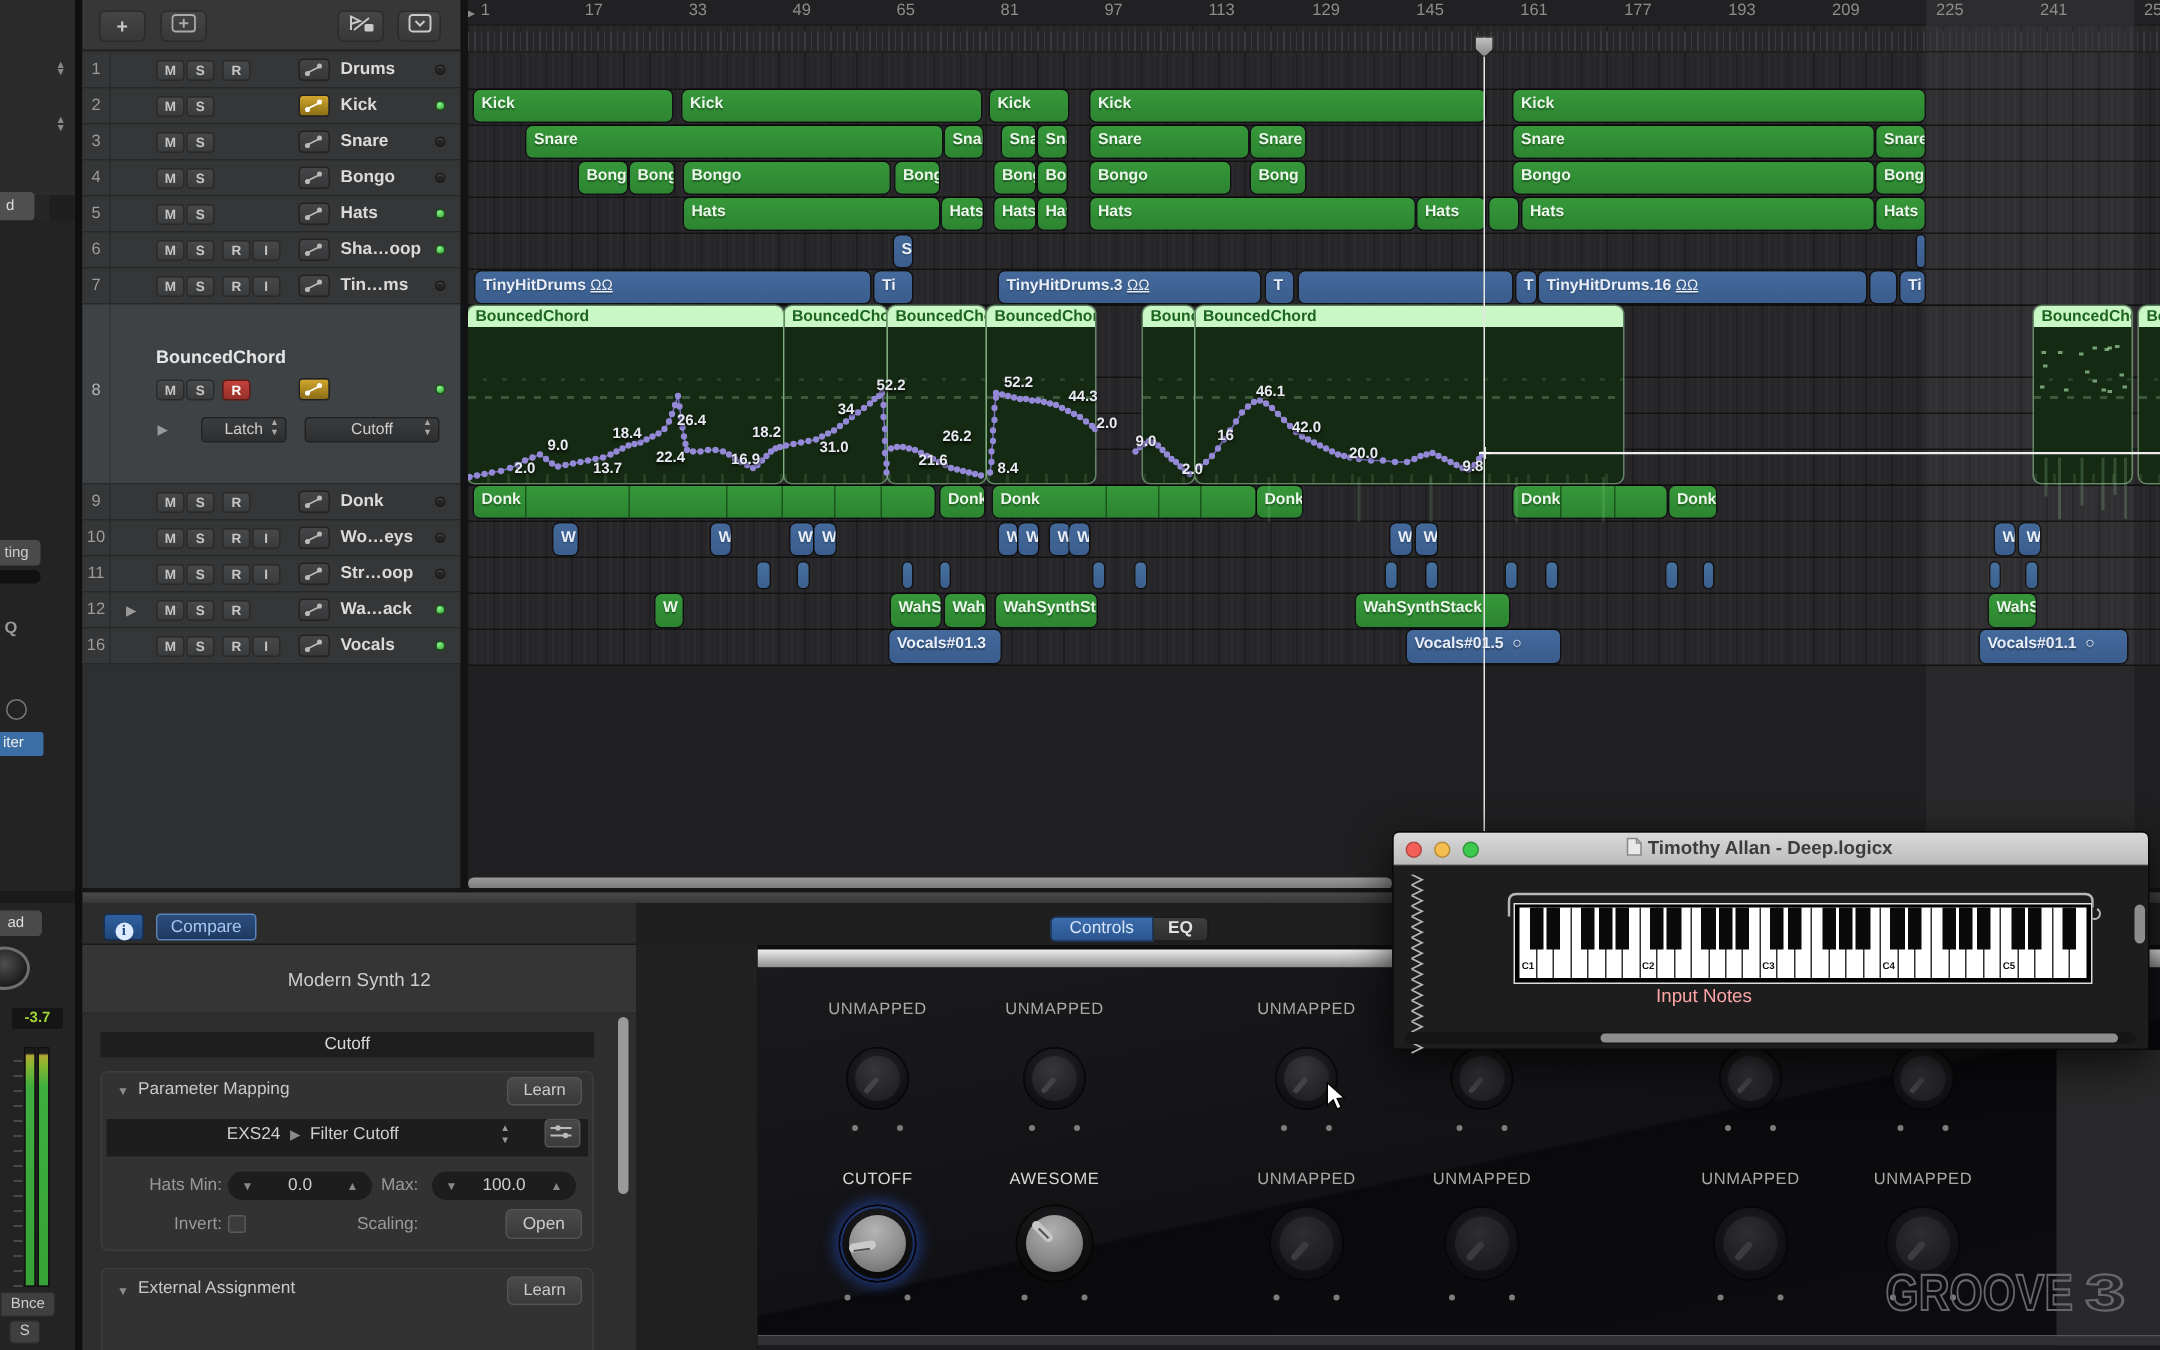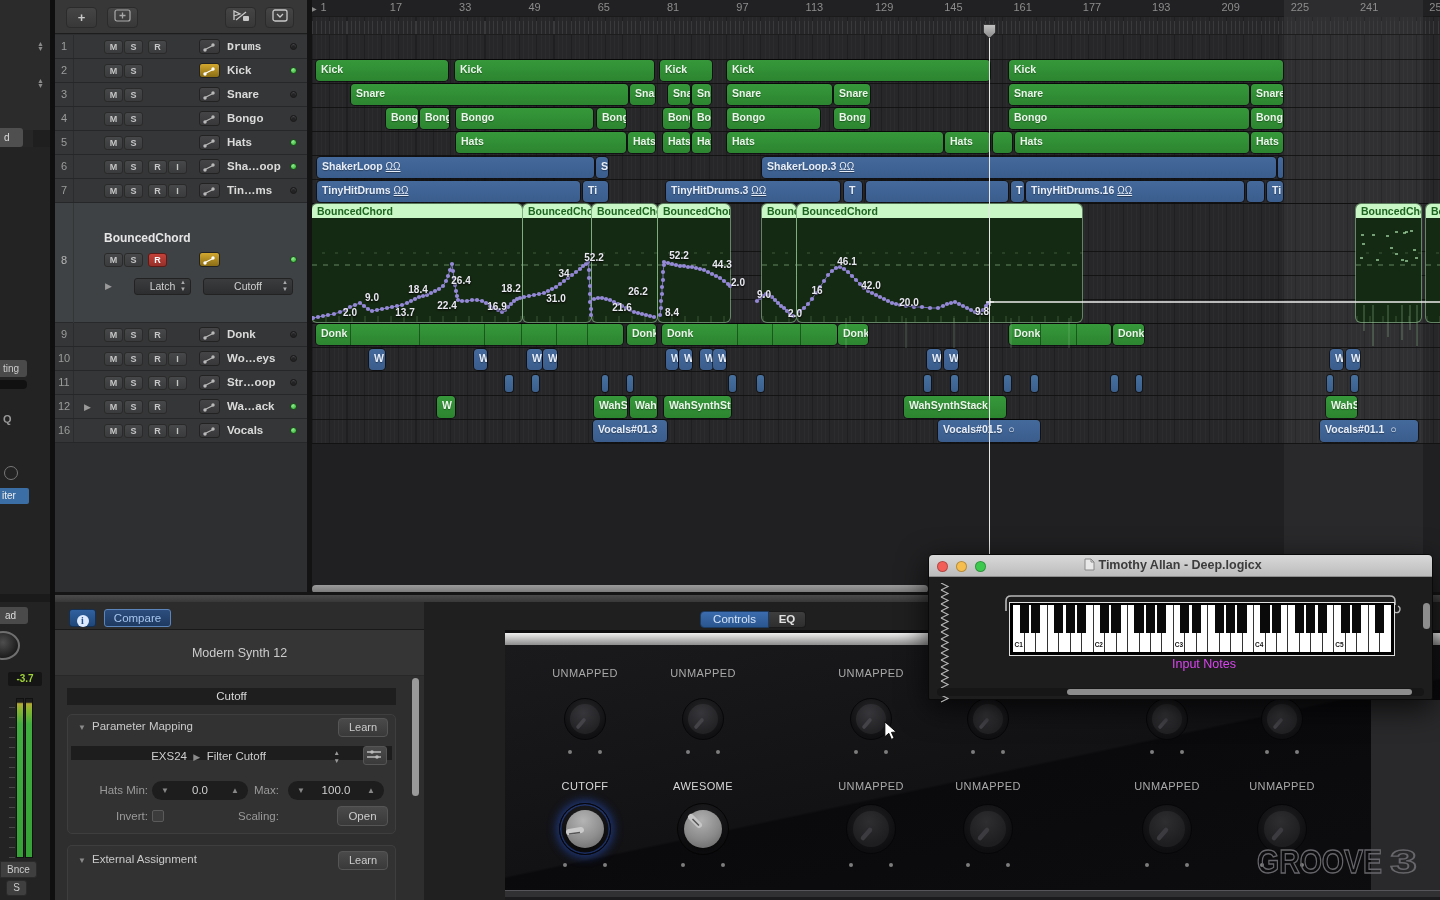--- a/index.html
+++ b/index.html
@@ -70,21 +70,21 @@
 <div style="position:absolute;left:55px;top:35px;width:252px;height:24px;background:#353637;border-bottom:1px solid #262728;"></div>
 <div style="position:absolute;left:55px;top:35px;width:19px;height:23px;color:#9c9c9c;font-size:11px;text-align:center;line-height:23px;border-right:1px solid #2a2c2e;">1</div>
 <div class="btn" style="left:104px;top:40px;">M</div>
 <div class="btn" style="left:124px;top:40px;">S</div>
 <div class="btn" style="left:148px;top:40px;">R</div>
 <div style="position:absolute;left:199px;top:39px;width:21px;height:15px;background:linear-gradient(#454547,#38383a);border:1px solid #222;border-radius:3px;"><svg width="19" height="13" viewBox="0 0 19 13">
         <path d="M4 9 L14 4" stroke="#b9b9b9" stroke-width="1.2"></path>
         <circle cx="5" cy="9" r="1.7" fill="#b9b9b9"></circle>
         <circle cx="13" cy="4" r="1.7" fill="#b9b9b9"></circle>
       </svg></div>
-<div style="position:absolute;left:227px;top:40px;width:58px;height:14px;color:#dadada;font-size:11.5px;font-weight:bold;white-space:nowrap;font-family:Liberation Mono, monospace;">Drums</div>
+<div style="position:absolute;left:227px;top:40px;width:58px;height:14px;color:#dadada;font-size:11.5px;font-weight:bold;white-space:nowrap;">Drums</div>
 <div class="led ledo" style="left:290px;top:43px;"></div>
 <div style="position:absolute;left:55px;top:59px;width:252px;height:24px;background:#353637;border-bottom:1px solid #262728;"></div>
 <div style="position:absolute;left:55px;top:59px;width:19px;height:23px;color:#9c9c9c;font-size:11px;text-align:center;line-height:23px;border-right:1px solid #2a2c2e;">2</div>
 <div class="btn" style="left:104px;top:64px;">M</div>
 <div class="btn" style="left:124px;top:64px;">S</div>
 <div style="position:absolute;left:199px;top:63px;width:21px;height:15px;background:linear-gradient(#d2a72e,#8a6d15);border:1px solid #222;border-radius:3px;"><svg width="19" height="13" viewBox="0 0 19 13">
         <path d="M4 9 L14 4" stroke="#fff" stroke-width="1.2"></path>
         <circle cx="5" cy="9" r="1.7" fill="#fff"></circle>
         <circle cx="13" cy="4" r="1.7" fill="#fff"></circle>
       </svg></div>
@@ -297,23 +297,21 @@
 <div class="greg" style="left:939px;top:108px;width:32px;height:21px;">Bong</div>
 <div class="greg" style="left:144px;top:132px;width:170px;height:21px;">Hats</div>
 <div class="greg" style="left:316px;top:132px;width:27px;height:21px;">Hats</div>
 <div class="greg" style="left:351px;top:132px;width:27px;height:21px;">Hats</div>
 <div class="greg" style="left:380px;top:132px;width:19px;height:21px;">Hat</div>
 <div class="greg" style="left:415px;top:132px;width:216px;height:21px;">Hats</div>
 <div class="greg" style="left:633px;top:132px;width:45px;height:21px;">Hats</div>
 <div class="greg" style="left:681px;top:132px;width:19px;height:21px;"></div>
 <div class="greg" style="left:703px;top:132px;width:234px;height:21px;">Hats</div>
 <div class="greg" style="left:939px;top:132px;width:32px;height:21px;">Hats</div>
-<div class="breg" style="left:5px;top:157px;width:277px;height:21px;">ShakerLoop&nbsp;<span style="font-weight:normal;font-size:10px;text-decoration:underline;">ΩΩ</span></div>
 <div class="breg" style="left:284px;top:157px;width:12px;height:21px;">S</div>
-<div class="breg" style="left:450px;top:157px;width:514px;height:21px;">ShakerLoop.3&nbsp;<span style="font-weight:normal;font-size:10px;text-decoration:underline;">ΩΩ</span></div>
 <div class="breg" style="left:966px;top:157px;width:5px;height:21px;"></div>
 <div class="breg" style="left:5px;top:181px;width:263px;height:21px;">TinyHitDrums&nbsp;<span style="font-weight:normal;font-size:10px;text-decoration:underline;">ΩΩ</span></div>
 <div class="breg" style="left:271px;top:181px;width:25px;height:21px;">Ti</div>
 <div class="breg" style="left:354px;top:181px;width:174px;height:21px;">TinyHitDrums.3&nbsp;<span style="font-weight:normal;font-size:10px;text-decoration:underline;">ΩΩ</span></div>
 <div class="breg" style="left:532px;top:181px;width:18px;height:21px;">T</div>
 <div class="breg" style="left:554px;top:181px;width:142px;height:21px;"></div>
 <div class="breg" style="left:699px;top:181px;width:13px;height:21px;">T</div>
 <div class="breg" style="left:714px;top:181px;width:218px;height:21px;">TinyHitDrums.16&nbsp;<span style="font-weight:normal;font-size:10px;text-decoration:underline;">ΩΩ</span></div>
 <div class="breg" style="left:935px;top:181px;width:17px;height:21px;"></div>
 <div class="breg" style="left:955px;top:181px;width:16px;height:21px;">Ti</div>
@@ -666,21 +664,21 @@
 <div style="position:absolute;left:0px;top:0px;width:369px;height:28px;background:#2c2c2c;border-bottom:1px solid #191919;"></div>
 <div style="position:absolute;left:14px;top:7px;width:27px;height:18px;background:linear-gradient(#30619f,#1f477a);border:1px solid #142f52;border-radius:3px;color:#fff;text-align:center;"><span style="display:inline-block;width:12px;height:12px;margin-top:2px;background:#ddeaff;border-radius:50%;color:#235089;font-size:10px;font-weight:bold;line-height:12px;font-family:'Liberation Serif',serif;">i</span></div>
 <div style="position:absolute;left:49px;top:7px;width:67px;height:18px;background:linear-gradient(#2c4d7d,#1f3a61);border:1px solid #5b84bb;border-radius:3px;color:#a7c6ef;font-size:11.5px;text-align:center;line-height:16px;">Compare</div>
 <div style="position:absolute;left:0px;top:28px;width:369px;height:46px;background:#353535;border-bottom:1px solid #282828;"></div>
 <div style="position:absolute;left:0px;top:44px;width:369px;height:16px;color:#cccccc;font-size:12.5px;text-align:center;">Modern Synth 12</div>
 <div style="position:absolute;left:12px;top:86px;width:329px;height:17px;background:#1e1e1e;color:#d8d8d8;font-size:11.5px;text-align:center;line-height:17px;">Cutoff</div>
 <div style="position:absolute;left:12px;top:112px;width:329px;height:120px;background:#323232;border:1px solid #3e3e3e;border-radius:5px;">
 <div style="position:absolute;left:10px;top:8px;width:12px;height:12px;color:#8a8a8a;font-size:8px;">▼</div>
 <div style="position:absolute;left:24px;top:5px;width:160px;height:15px;color:#c9c9c9;font-size:11.5px;">Parameter Mapping</div>
 <div style="position:absolute;left:270px;top:3px;width:50px;height:19px;background:linear-gradient(#4a4a4a,#393939);border:1px solid #555;border-radius:4px;color:#ccc;font-size:11px;text-align:center;line-height:17px;">Learn</div>
-<div style="position:absolute;left:3px;top:31px;width:321px;height:14px;background:#1d1d1d;color:#cfcfcf;font-size:11.5px;text-align:center;line-height:21px;padding-right:46px;">EXS24 &nbsp;<span style="color:#8a8a8a;font-size:9px;">▶</span>&nbsp; Filter Cutoff<span style="position:absolute;right:52px;top:3px;font-size:6.5px;color:#999;line-height:8px;">▲<br>▼</span></div>
+<div style="position:absolute;left:3px;top:31px;width:321px;height:25px;background:#1d1d1d;color:#cfcfcf;font-size:11.5px;text-align:center;line-height:21px;padding-right:46px;">EXS24 &nbsp;<span style="color:#8a8a8a;font-size:9px;">▶</span>&nbsp; Filter Cutoff<span style="position:absolute;right:52px;top:3px;font-size:6.5px;color:#999;line-height:8px;">▲<br>▼</span></div>
 <div style="position:absolute;left:295px;top:31px;width:24px;height:19px;background:linear-gradient(#4a4a4a,#3a3a3a);border:1px solid #555;border-radius:3px;"><svg width="20" height="15" viewBox="0 0 20 15">
             <path d="M3 5 h14 M3 10 h14" stroke="#bbb" stroke-width="1.4"></path>
             <circle cx="8" cy="5" r="1.8" fill="#bbb"></circle>
             <circle cx="13" cy="10" r="1.8" fill="#bbb"></circle>
           </svg></div>
 <div style="position:absolute;left:10px;top:69px;width:70px;height:14px;color:#9a9a9a;font-size:11.5px;text-align:right;">Hats Min:</div>
 <div style="position:absolute;left:84px;top:66px;width:96px;height:19px;background:#1d1d1d;border-radius:10px;color:#cfcfcf;font-size:11.5px;text-align:center;line-height:19px;"><span style="position:absolute;left:9px;top:0;color:#888;font-size:8px;">▼</span>0.0<span style="position:absolute;right:9px;top:0;color:#888;font-size:8px;">▲</span></div>
 <div style="position:absolute;left:186px;top:69px;width:32px;height:14px;color:#9a9a9a;font-size:11.5px;">Max:</div>
 <div style="position:absolute;left:220px;top:66px;width:96px;height:19px;background:#1d1d1d;border-radius:10px;color:#cfcfcf;font-size:11.5px;text-align:center;line-height:19px;"><span style="position:absolute;left:9px;top:0;color:#888;font-size:8px;">▼</span>100.0<span style="position:absolute;right:9px;top:0;color:#888;font-size:8px;">▲</span></div>
 <div style="position:absolute;left:38px;top:95px;width:42px;height:14px;color:#9a9a9a;font-size:11.5px;text-align:right;">Invert:</div>
@@ -882,20 +880,20 @@
       <div style="position:absolute;left:377.2181818181818px;top:50px;width:9.2px;height:28px;background:#0a0a0a;"></div>
       <div style="position:absolute;left:388.6727272727273px;top:50px;width:9.2px;height:28px;background:#0a0a0a;"></div>
       <div style="position:absolute;left:411.58181818181816px;top:50px;width:9.2px;height:28px;background:#0a0a0a;"></div>
       <div style="position:absolute;left:423.0363636363636px;top:50px;width:9.2px;height:28px;background:#0a0a0a;"></div>
       <div style="position:absolute;left:445.94545454545454px;top:50px;width:9.2px;height:28px;background:#0a0a0a;"></div>
 <div style="position:absolute;left:85.5px;top:86px;width:16px;height:9px;color:#111;font-size:6.5px;font-weight:bold;">C1</div>
 <div style="position:absolute;left:165.6818181818182px;top:86px;width:16px;height:9px;color:#111;font-size:6.5px;font-weight:bold;">C2</div>
 <div style="position:absolute;left:245.86363636363637px;top:86px;width:16px;height:9px;color:#111;font-size:6.5px;font-weight:bold;">C3</div>
 <div style="position:absolute;left:326.04545454545456px;top:86px;width:16px;height:9px;color:#111;font-size:6.5px;font-weight:bold;">C4</div>
 <div style="position:absolute;left:406.22727272727275px;top:86px;width:16px;height:9px;color:#111;font-size:6.5px;font-weight:bold;">C5</div>
-<div style="position:absolute;left:175px;top:102px;width:200px;height:15px;color:#d946ef;font-size:12.5px;text-align:center;">Input Notes</div>
+<div style="position:absolute;left:175px;top:102px;width:200px;height:15px;color:#fca5a5;font-size:12.5px;text-align:left;">Input Notes</div>
 <div style="position:absolute;left:494px;top:48px;width:7px;height:26px;background:#8d8d8d;border-radius:4px;"></div>
 <div style="position:absolute;left:8px;top:133px;width:487px;height:8px;background:#161616;border-radius:4px;"></div>
 <div style="position:absolute;left:138px;top:134px;width:345px;height:6px;background:#8d8d8d;border-radius:3px;"></div>
 </div>
 <svg style="position:absolute;left:884px;top:721px;width:14px;height:21px;z-index:50;" viewBox="0 0 16 24">
       <path d="M1 1 L1 18 L5.5 14 L8.5 21 L11.5 19.5 L8.5 13 L14 12.5 Z" fill="#fff" stroke="#000" stroke-width="1"></path>
     </svg>
 </div>
 </body></html>

